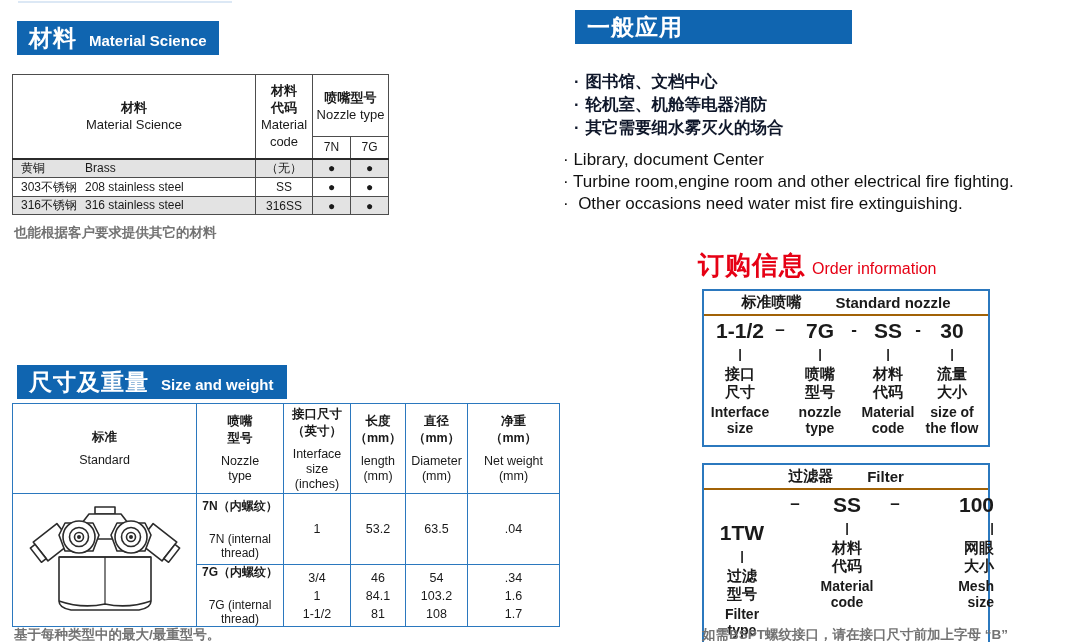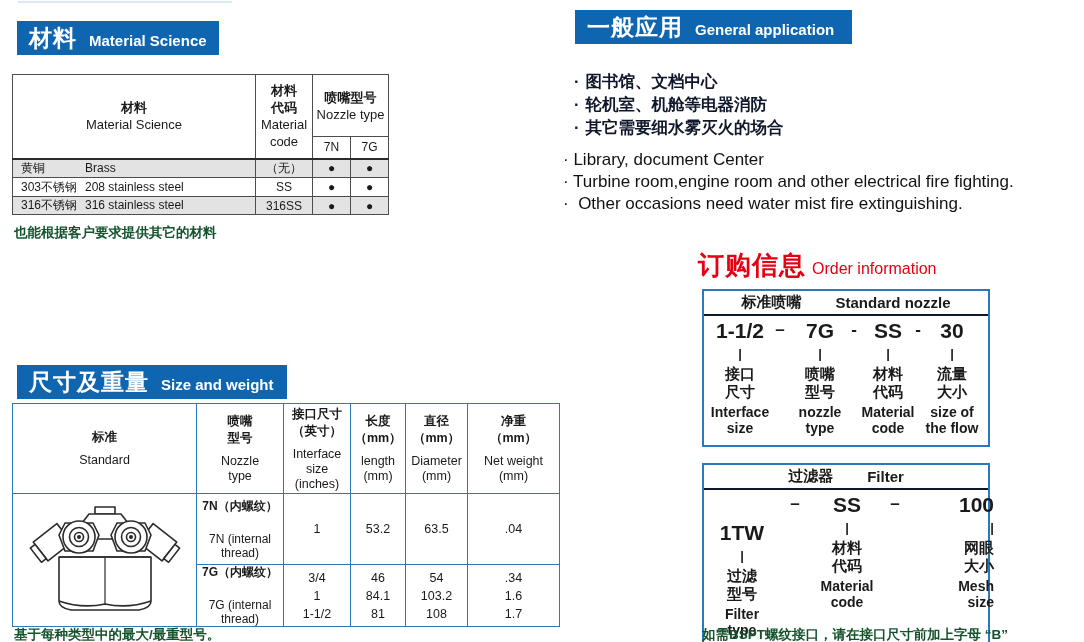--- a/index.html
+++ b/index.html
@@ -19,41 +19,41 @@
   table { border-collapse:collapse; table-layout:fixed; }
   #mat-table td { border:1px solid #4d4d4d; text-align:center; vertical-align:middle; font-size:12px; }
   #mat-table tr.hdr td, #mat-table tr.sub td { background:#ffffff; }
   #mat-table tr.hdr td.heavy, #mat-table tr.sub td { border-bottom:2px solid #2b2b2b; }
   #mat-table .shade td { background:#e3e3e3; }
   #mat-table .namecell { text-align:left; }
   #mat-table .namecell .zh { display:inline-block; width:72px; padding-left:8px; }
   #mat-table .hzh { font-weight:bold; font-size:13px; line-height:17px; }
   #mat-table .hen { font-size:13px; line-height:17px; }
   .preline { white-space:pre-line; }
-  #mat-note, #sw-note, #flt-note { font-size:13.5px; font-weight:bold; color:#14532d; }
+  #mat-note, #sw-note, #flt-note { font-size:13.5px; font-weight:bold; color:#737373; }
 
   
   #sw-table td { border:1px solid #2b78be; text-align:center; vertical-align:middle; font-size:12.5px; line-height:18px; }
   #sw-table .hzh { font-weight:bold; font-size:12.5px; line-height:17px; }
   #sw-table .hen { font-size:12.5px; line-height:15px; margin-top:7px; }
   #sw-table .tzh { font-weight:bold; font-size:12px; line-height:15px; }
   #sw-table .ten { font-size:12px; line-height:14px; margin-top:18px; }
 
   
   .zh-bullet { font-size:16.5px; font-weight:600; line-height:23px; color:#0f172a; }
   .zh-bullet .mk { margin-right:6px; }
   .en-bullet { font-size:17px; line-height:22px; color:#111; }
   .en-bullet.just { text-align:justify; }
 
   
   #order-title { display:flex; align-items:baseline; color:#e60014; }
   #order-title .zh { font-size:26px; font-weight:bold; letter-spacing:1px; }
   #order-title .en { font-size:16px; font-weight:normal; margin-left:6px; }
   .obox { border:2px solid #2b78be; background:#ffffff; }
-  .obox .ohdr { height:25px; border-bottom:2px solid #0f172a; display:flex; align-items:center; justify-content:center; gap:34px; }
+  .obox .ohdr { height:25px; border-bottom:2px solid #a16207; display:flex; align-items:center; justify-content:center; gap:34px; }
   .obox .ohdr span { font-size:15px; font-weight:bold; }
   .obody { position:relative; height:129px; }
   .seg { position:absolute; width:84px; text-align:center; top:2px; }
   .seg .code { font-size:21px; font-weight:bold; line-height:26px; }
   .seg .tick { font-size:13px; font-weight:bold; line-height:13px; margin-top:3px; }
   .seg .lzh { font-size:15px; font-weight:bold; line-height:18px; margin-top:5px; }
   .seg .len { font-size:14px; font-weight:bold; line-height:16px; margin-top:3px; }
   .sep { position:absolute; top:4px; width:20px; text-align:center; font-size:17px; font-weight:bold; }
 </style>
 </head>
@@ -232,21 +232,20 @@
 1.6
 1.7</td>
     </tr>
   </tbody>
     </table>
 
   <div id="sw-note" class="abs" style="left:14px; top:626px;">基于每种类型中的最大/最重型号。</div>
 
   <div class="abs bar" style="left:575px; top:10px; width:277px; height:34px;">
     <span class="zh">一般应用</span>
-    <span class="en">General application</span>
   </div>
 
   <div class="abs" style="left:574px; top:70px;">
     <div class="zh-bullet"><span class="mk">·</span><span>图书馆、文档中心</span></div>
     <div class="zh-bullet"><span class="mk">·</span><span>轮机室、机舱等电器消防</span></div>
     <div class="zh-bullet"><span class="mk">·</span><span>其它需要细水雾灭火的场合</span></div>
   </div>
 
   <div class="abs" style="left:563px; top:149px; width:456px;">
     <p class="en-bullet"><span>·</span> <span>Library, document Center</span></p>

